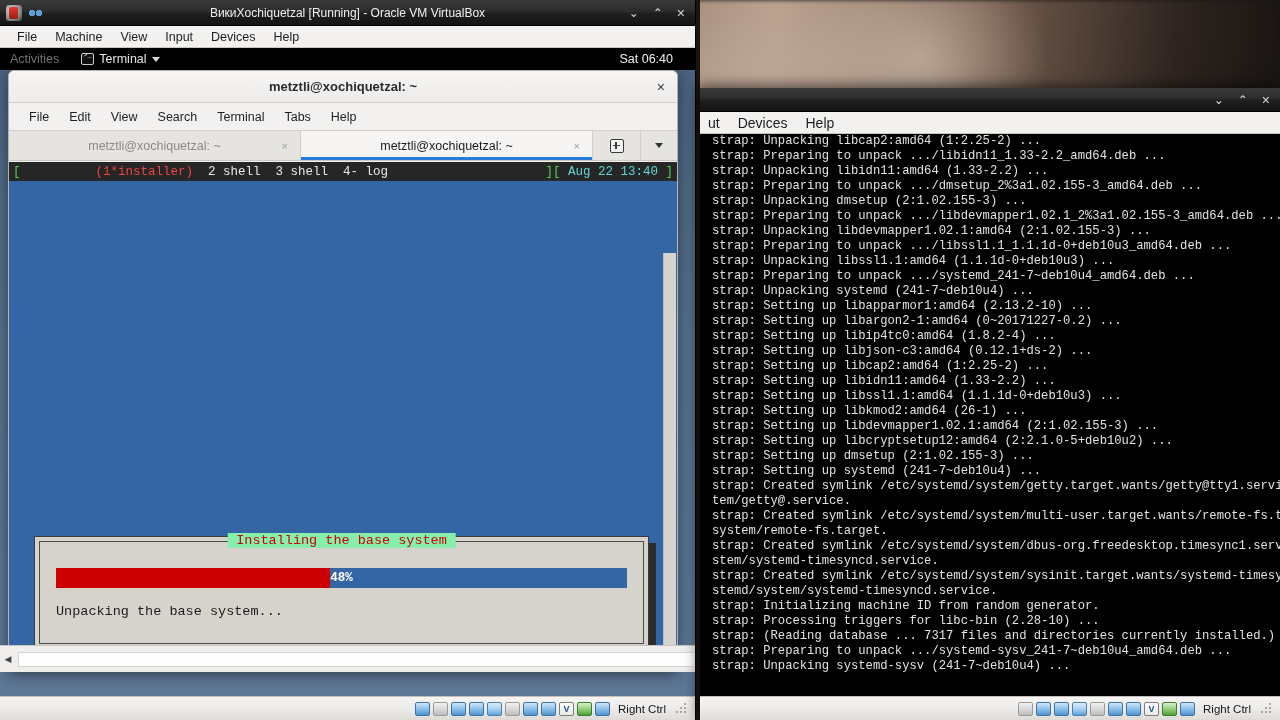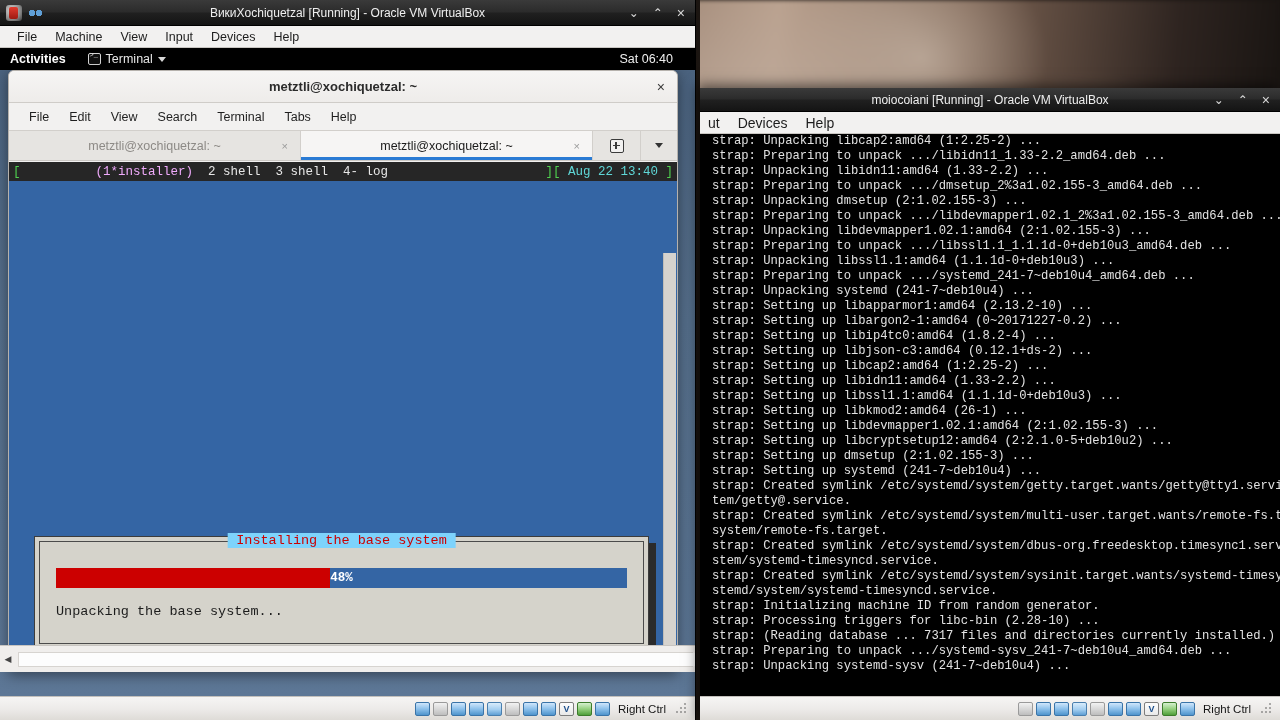--- a/index.html
+++ b/index.html
@@ -122,21 +122,21 @@
       radial-gradient(circle 3.2px at 5px 8px, #5f9fd6 99%, transparent),
       radial-gradient(circle 3.2px at 12px 8px, #5f9fd6 99%, transparent);
   }
 
   
   .gnome-topbar {
     height: 22px; background: #000; color: #e6e6e6;
     display: flex; align-items: center; font-size: 12.5px;
     padding-left: 10px; position: relative;
   }
-  .gnome-activities { font-weight: bold; color: #ffffff; }
+  .gnome-activities { font-weight: normal; color: #737373; }
   .gnome-term { margin-left: 22px; display: flex; align-items: center; gap: 5px; }
   .term-mini-icon {
     width: 13px; height: 12px; border: 1.4px solid #d5d5d5; border-radius: 2px;
     display: inline-block; position: relative; background: #101010;
   }
   .term-mini-icon:after {
     content: ">_"; position: absolute; left: 1px; top: -3px;
     font-size: 7px; color: #d5d5d5; font-family: "Liberation Mono", monospace;
   }
   .caret-down { width: 0; height: 0; border-left: 4px solid transparent;
@@ -220,21 +220,21 @@
     font-family: "Liberation Mono", "DejaVu Sans Mono", monospace;
     overflow: hidden;
   }
   .tmux-status {
     height: 19px; background: #262626;
     display: flex; align-items: center;
     font-family: "Liberation Mono", monospace;
     font-size: 12.5px; white-space: pre; overflow: hidden;
   }
   .tmux-green { color: #4fd14f; }
-  .tmux-red { color: #f0abfc; }
+  .tmux-red { color: #ef4444; }
   .tmux-white { color: #e7e7e7; }
   .tmux-cyan { color: #5fd7d7; }
   .tmux-left { padding-left: 4px; display: flex; }
   .tmux-right { margin-left: auto; padding-right: 4px; display: flex; }
 
   .term-screen {
     position: absolute; left: 0; right: 0; top: 19px; bottom: 0;
     background: #3465a4;
   }
 
@@ -249,21 +249,21 @@
     background: #d5d3cb;
     border: 1px solid #3c3c3c;
     font-family: "Liberation Mono", "DejaVu Sans Mono", monospace;
   }
   .dlg-inner {
     position: absolute; inset: 4px;
     border: 1px solid #4b4b4b;
   }
   .dlg-title {
     position: absolute; top: -9px; left: 50%; transform: translateX(-50%);
-    background: #7dd3fc; padding: 0 9px;
+    background: #86efac; padding: 0 9px;
     color: #cc0000; font-size: 13.5px;
     font-family: "Liberation Mono", "DejaVu Sans Mono", monospace;
     white-space: nowrap;
   }
   .progress-outer {
     position: absolute; left: 16px; top: 26px; right: 16px; height: 20px;
     background: #3465a4;
     overflow: hidden;
   }
   .progress-fill {
@@ -459,21 +459,20 @@
       <span class="sb-icon green"></span>
       <span class="sb-icon"></span>
       <span class="sb-text">Right Ctrl</span>
       <span class="sb-grip"></span>
     </div>
   </div>
 
   <div id="right-vm">
 
     <div class="vbox-titlebar">
-      <div class="vbox-title-text">moiocoiani [Running] - Oracle VM VirtualBox</div>
       <div class="vbox-wincontrols">
         <span class="wc">⌄</span>
         <span class="wc">⌃</span>
         <span class="wc close">×</span>
       </div>
     </div>
 
     <div class="vbox-menubar">
       <span class="mi" style="padding-left:0">ut</span>
       <span class="mi">Devices</span>

